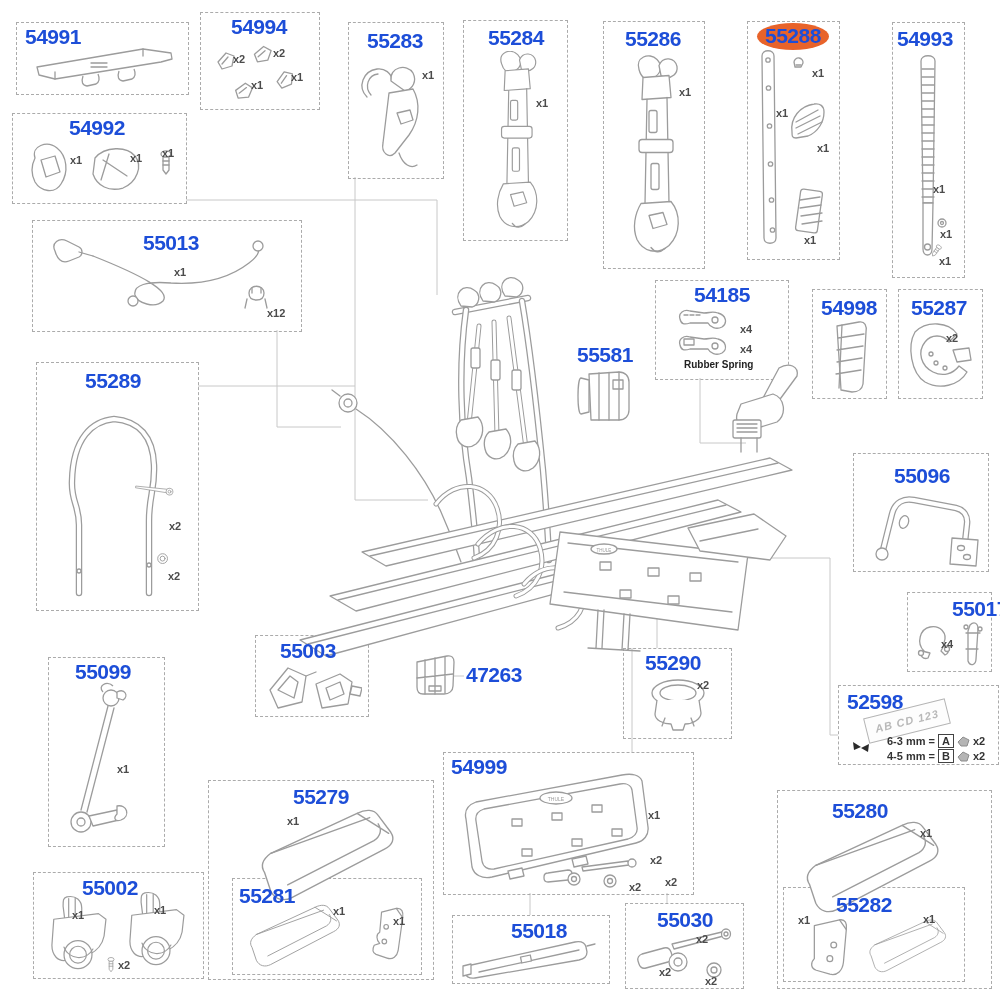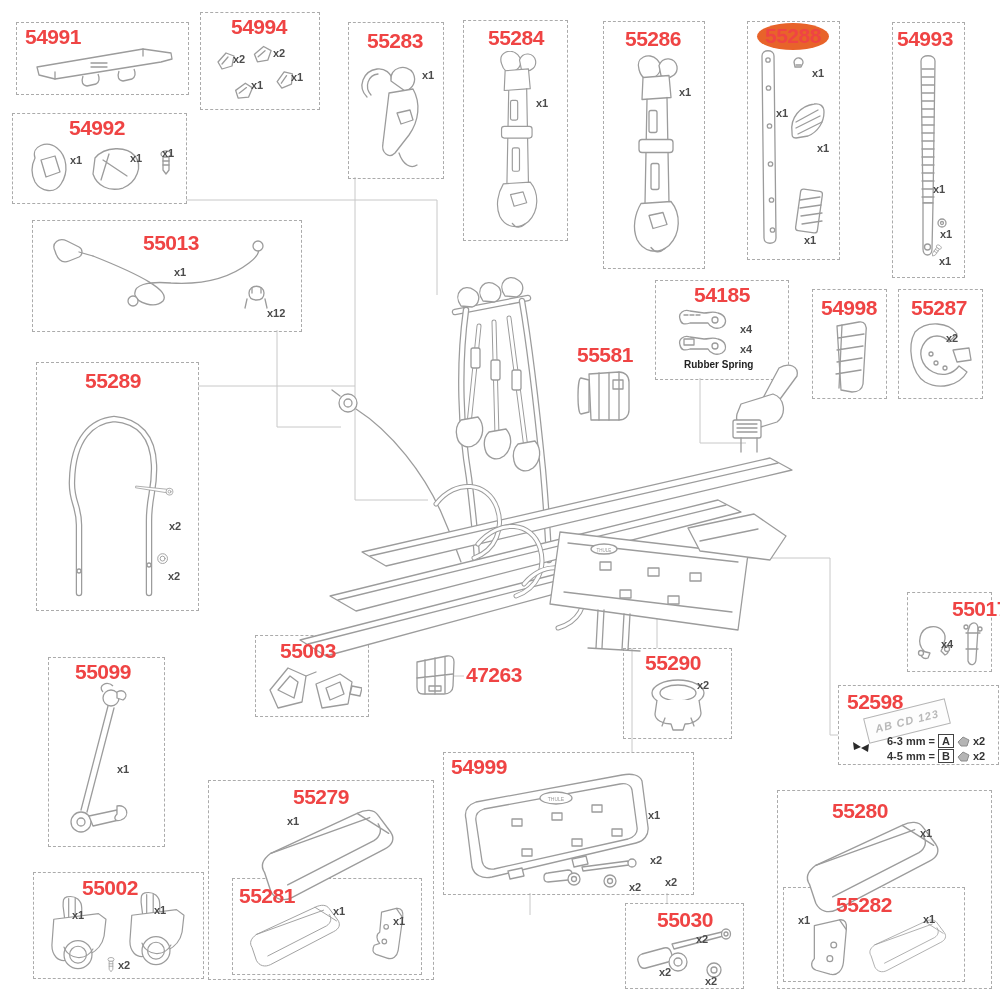--- a/index.html
+++ b/index.html
@@ -1,19 +1,19 @@
 <!DOCTYPE html>
 <html><head>
 <meta charset="utf-8">
 <style>
   html,body{margin:0;padding:0;background:#fff;}
   #canvas{position:relative;width:1000px;height:1000px;background:#fff;
           font-family:"Liberation Sans",sans-serif;overflow:hidden;}
   .pbox{position:absolute;border:1px dashed #ababab;background:transparent;}
-  .plabel{position:absolute;font-weight:700;font-size:21px;color:#ef4444;
+  .plabel{position:absolute;font-weight:700;font-size:21px;color:#1d4ed8;
           letter-spacing:-0.5px;white-space:nowrap;z-index:5;}
   .qty{position:absolute;font-size:11px;font-weight:700;color:#4b4b4b;white-space:nowrap;z-index:5;}
   .note{position:absolute;font-size:10px;font-weight:700;color:#222;white-space:nowrap;}
   .part{position:absolute;z-index:2;}
   .hl{position:absolute;background:#e8632a;border-radius:50%;z-index:4;}
   .hl + .plabel{z-index:6;}
   .s{stroke:#9c9c9c;fill:none;stroke-width:1.3px;stroke-linecap:round;stroke-linejoin:round;}
   .sf{stroke:#9c9c9c;fill:#fff;stroke-width:1.3px;stroke-linejoin:round;}
   .t{stroke:#9c9c9c;fill:none;stroke-width:6.5px;stroke-linecap:round;}
   .ti{stroke:#fff;fill:none;stroke-width:4px;stroke-linecap:round;}
@@ -332,20 +332,32 @@
     <svg class="part" style="left:8px;top:28px;" width="68" height="76" viewBox="0 0 68 76">
       <path class="sf" d="M8,14 C20,2 42,4 50,16 L42,24 C36,16 24,16 18,24 C10,34 14,48 26,54 C36,59 46,56 52,48 L60,54 C52,68 32,72 18,64 C4,55 0,28 8,14 Z"></path>
       <circle class="s" cx="24" cy="36" r="2"></circle>
         <circle class="s" cx="29" cy="45" r="2"></circle>
         <circle class="s" cx="38" cy="50" r="2"></circle>
       <path class="sf" d="M46,32 L62,30 L64,42 L50,44 Z"></path>
     </svg>
     <span class="qty" style="left:47px;top:42px;">x2</span>
   </div>
 
+  <div class="pbox" style="left:853px;top:453px;width:134px;height:117px;">
+    <span class="plabel" style="left:40px;top:10px;">55096</span>
+    <svg class="part" style="left:8px;top:28px;" width="120" height="86" viewBox="0 0 120 86">
+      <path class="t" d="M20,72 L30,32 C33,20 42,16 52,18 L94,26 C102,28 106,34 105,42 L101,78"></path>
+      <path class="ti" d="M20,72 L30,32 C33,20 42,16 52,18 L94,26 C102,28 106,34 105,42 L101,78"></path>
+      <circle class="sf" cx="20" cy="72" r="6"></circle>
+      <ellipse class="s" cx="42" cy="40" rx="4.5" ry="6.5" transform="rotate(18 42 40)"></ellipse>
+      <path class="sf" d="M90,56 L116,58 L114,84 L88,82 Z"></path>
+      <ellipse class="s" cx="99" cy="66" rx="3.5" ry="2.5"></ellipse>
+        <ellipse class="s" cx="105" cy="75" rx="3.5" ry="2.5"></ellipse>
+    </svg>
+  </div>
 
   <div class="pbox" style="left:907px;top:592px;width:83px;height:78px;">
     <span class="plabel" style="left:8px;top:4px;margin-left:36px;">55017</span>
     <svg class="part" style="left:6px;top:26px;" width="72" height="50" viewBox="0 0 72 50">
       <path class="s" d="M10,32 C2,24 6,10 16,8 C26,6 34,14 30,24"></path>
       <path class="sf" d="M8,32 c-3,4 1,9 6,7 l2,-5 Z M30,26 c5,1 6,8 1,10 l-4,-4 Z"></path>
       <circle class="sf" cx="7" cy="34" r="2.5"></circle>
         <circle class="sf" cx="33" cy="30" r="2.5"></circle>
       <path class="sf" d="M56,6 C60,2 64,4 64,10 L62,40 C62,46 56,48 54,42 L54,12 Z"></path>
       <path class="s" d="M52,14 h14 M52,30 h12"></path>
@@ -482,20 +494,29 @@
         <use href="#sym-wheelbr"></use>
       </svg>
     <svg class="part" style="left:72px;top:84px;" width="10" height="16" viewBox="0 0 14 26">
         <use href="#sym-screw"></use>
       </svg>
     <span class="qty" style="left:38px;top:36px;">x1</span>
     <span class="qty" style="left:120px;top:31px;">x1</span>
     <span class="qty" style="left:84px;top:86px;">x2</span>
   </div>
 
+  <div class="pbox" style="left:452px;top:915px;width:156px;height:67px;">
+    <span class="plabel" style="left:58px;top:3px;">55018</span>
+    <svg class="part" style="left:6px;top:14px;" width="142" height="50" viewBox="0 0 142 50">
+      <path class="sf" d="M8,36 L116,12 C122,11 126,13 127,17 L128,22 C128,26 125,29 120,30 L16,48 C10,49 6,46 6,42 Z"></path>
+      <path class="sf" d="M4,36 l8,-2 v10 l-8,2 Z"></path>
+      <path class="s" d="M20,42 L120,20 M128,16 l8,-2"></path>
+      <rect class="sf" x="62" y="26" width="10" height="6" transform="rotate(-12 67 29)"></rect>
+    </svg>
+  </div>
 
   <div class="pbox" style="left:625px;top:903px;width:117px;height:84px;">
     <span class="plabel" style="left:31px;top:4px;">55030</span>
     <svg class="part" style="left:8px;top:20px;" width="100" height="60" viewBox="0 0 100 60">
       <path class="sf" d="M38,20 L88,8 l1.5,4 L40,25 Z"></path>
         <ellipse class="sf" cx="92" cy="10" rx="4.5" ry="5"></ellipse>
         <circle class="s" cx="92" cy="10" r="2"></circle>
       <path class="sf" d="M8,30 l22,-6 c4,-1 6,1 7,4 l1,3 c1,3 -1,6 -4,7 l-22,6 c-4,1 -6,-1 -7,-4 l-1,-3 c-1,-3 1,-6 4,-7 Z"></path>
       <circle class="sf" cx="44" cy="38" r="9"></circle>
         <circle class="s" cx="44" cy="38" r="4"></circle>

